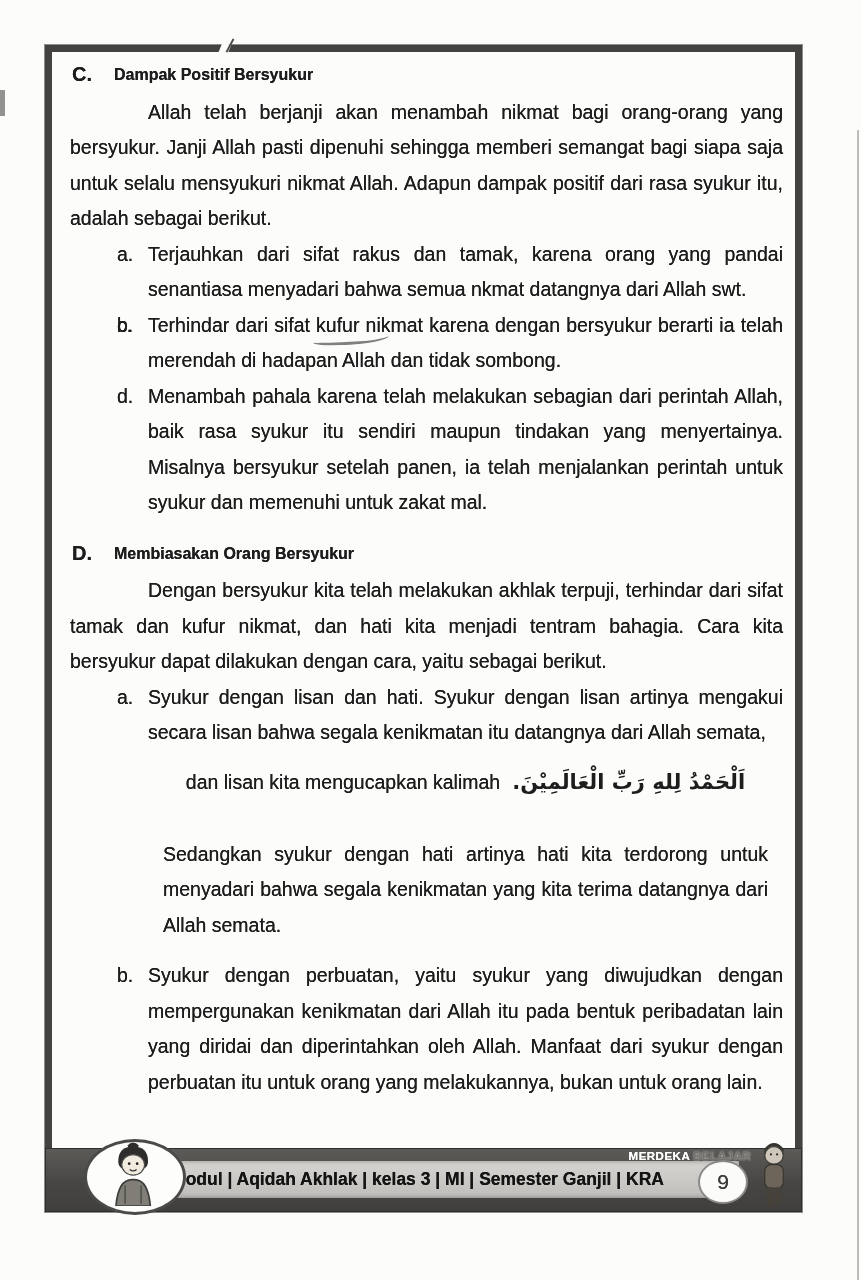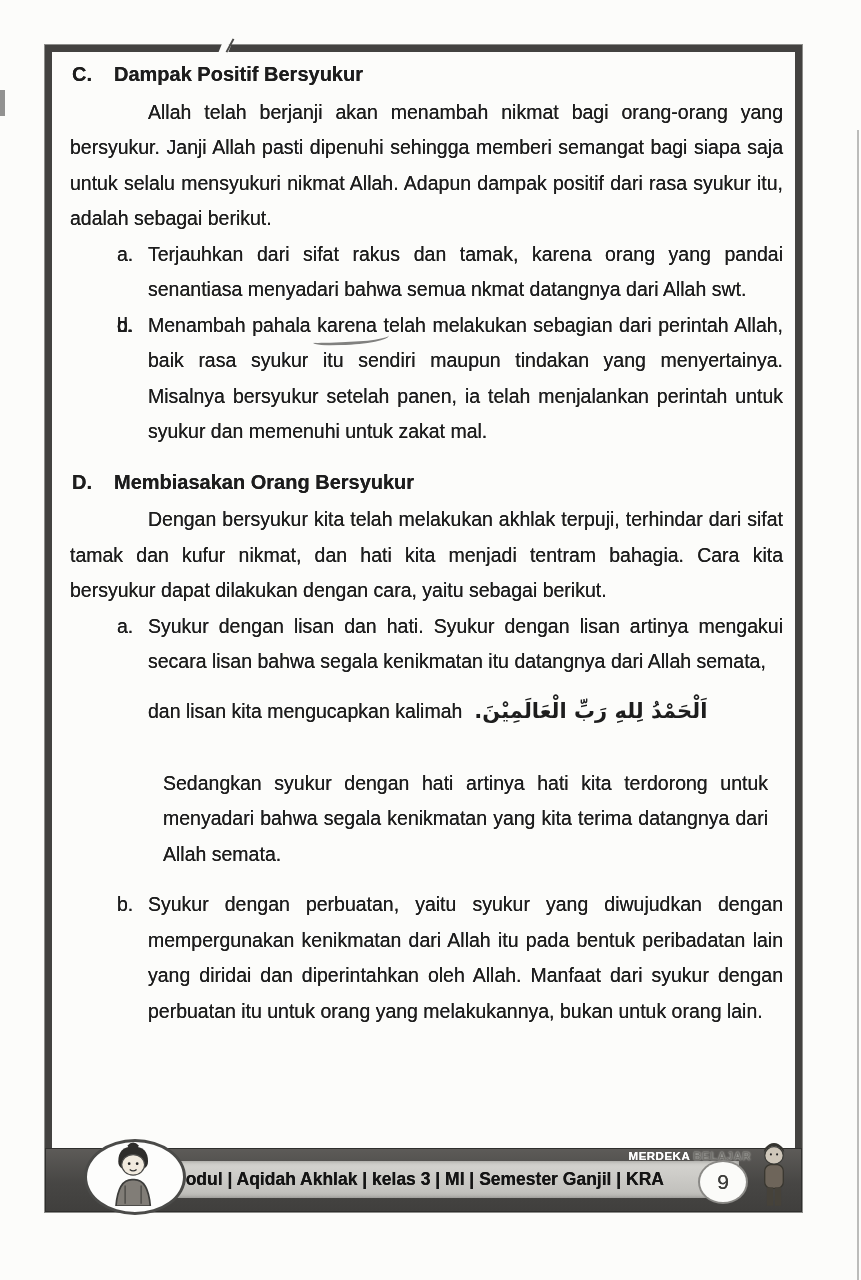--- a/index.html
+++ b/index.html
@@ -23,34 +23,34 @@
   .notch-slash{position:absolute;left:177px;top:-14px;width:2px;height:15px;background:#4b4b49;transform:rotate(28deg);}
 
   .content{
     position:absolute;left:0;top:0;right:0;bottom:0;
     padding:5px 12px 0 18px;
     font-size:19.5px;line-height:35.5px;
     text-shadow:0 0 .4px currentColor;
   }
   .sec-head{display:flex;font-weight:bold;font-size:20px;}
   .sec-label{flex:none;width:42px;padding-left:2px;}
-  .sec-title{margin:0;font-size:20px;font-weight:bold;line-height:inherit;}
+  .sec-title{margin:0;font-size:16px;font-weight:bold;line-height:inherit;}
   .intro{margin:2px 0 0 0;text-align:justify;text-indent:78px;text-align-last:left;}
   .items{margin-left:47px;}
   .item{position:relative;padding-left:31px;text-align:justify;text-align-last:left;}
   .marker{position:absolute;left:0;top:0;}
   .sec-d{margin-top:15px;}
 
   .smudge{
     position:absolute;left:196px;top:26px;width:76px;height:8px;
     border-bottom:3px solid #4e4e4c;border-radius:0 0 70% 40%/0 0 9px 4px;
     transform:rotate(-2deg);opacity:.7;
   }
 
-  .arabic-row{display:flex;align-items:center;height:60px;margin:2px 0 24px 0;}
+  .arabic-row{display:flex;align-items:center;height:60px;margin:2px 0 24px 0;justify-content:center;}
   .arabic-prefix{white-space:nowrap;}
   .arabic{
     font-family:"DejaVu Sans",sans-serif;font-size:21px;font-weight:bold;
     direction:rtl;unicode-bidi:isolate;line-height:1;margin-left:12px;
     text-shadow:none;
   }
   .cont{margin:15px;text-align:justify;text-align-last:left;}
 
   
   .footer-bar{
@@ -102,21 +102,21 @@
         </div>
         <p class="intro">Allah telah berjanji akan menambah nikmat bagi orang-orang yang bersyukur. Janji Allah pasti dipenuhi sehingga memberi semangat bagi siapa saja untuk selalu mensyukuri nikmat Allah. Adapun dampak positif dari rasa syukur itu, adalah sebagai berikut.</p>
         <div class="items">
           <div class="item">
             <span class="marker">a.</span><span>Terjauhkan dari sifat rakus dan tamak, karena orang yang pandai senantiasa menyadari bahwa semua nkmat datangnya dari Allah swt.</span>
           </div>
           <div class="item">
             <span class="marker">b.</span>
           </div>
           <div class="item">
-            <span class="marker">c.</span>
+            <span class="marker">c.</span><span>Terhindar dari sifat kufur nikmat karena dengan bersyukur berarti ia telah merendah di hadapan Allah dan tidak sombong.</span>
             <i class="smudge"></i>
           </div>
           <div class="item">
             <span class="marker">d.</span><span>Menambah pahala karena telah melakukan sebagian dari perintah Allah, baik rasa syukur itu sendiri maupun tindakan yang menyertainya. Misalnya bersyukur setelah panen, ia telah menjalankan perintah untuk syukur dan memenuhi untuk zakat mal.</span>
           </div>
         </div>
       </section>
 
       <section class="sec sec-d">
         <div class="sec-head">

